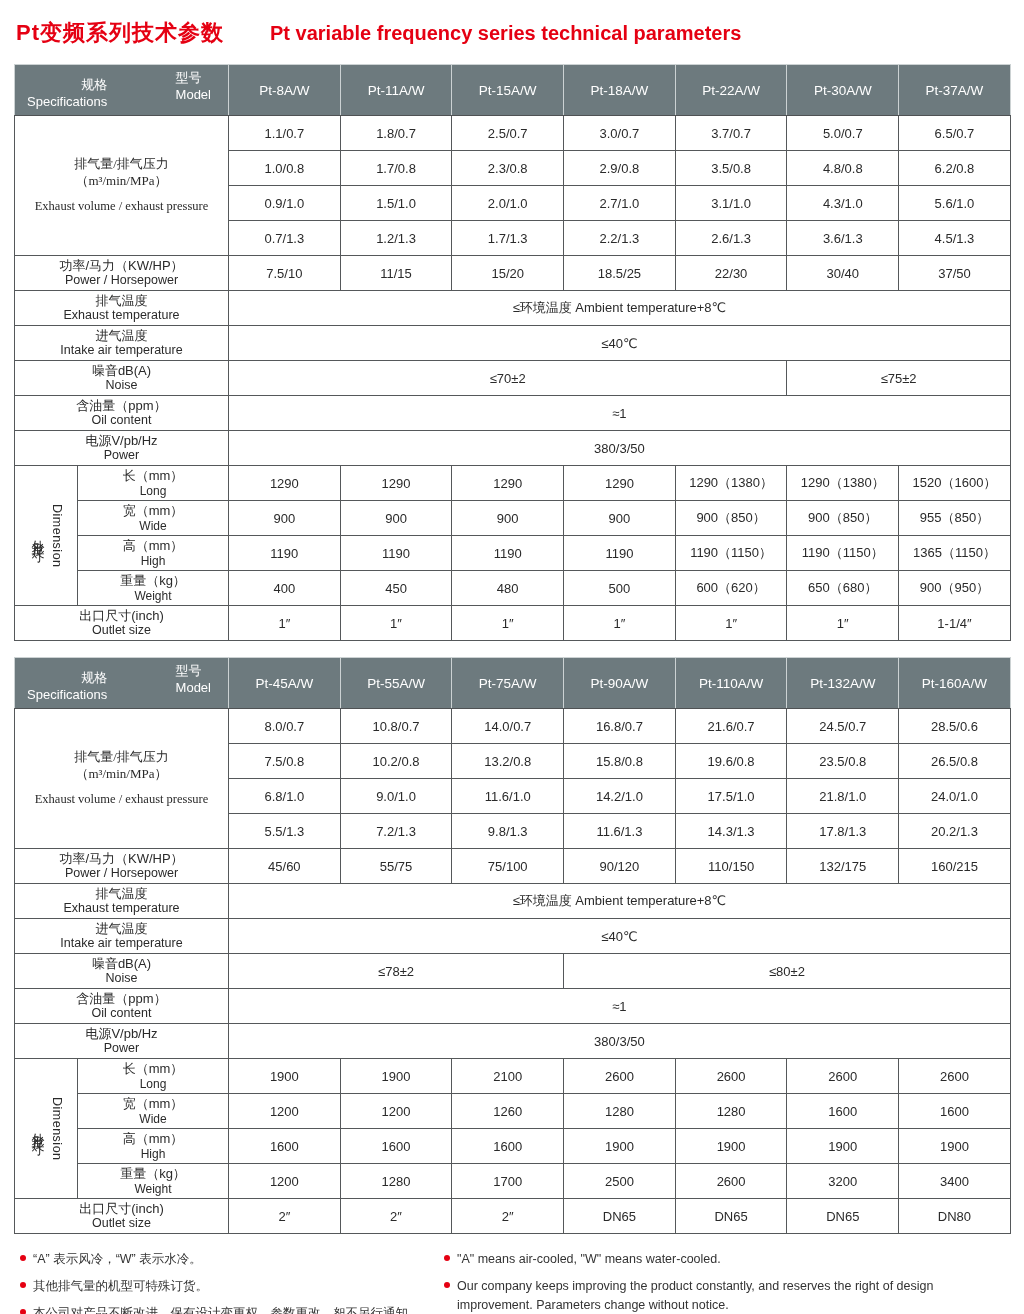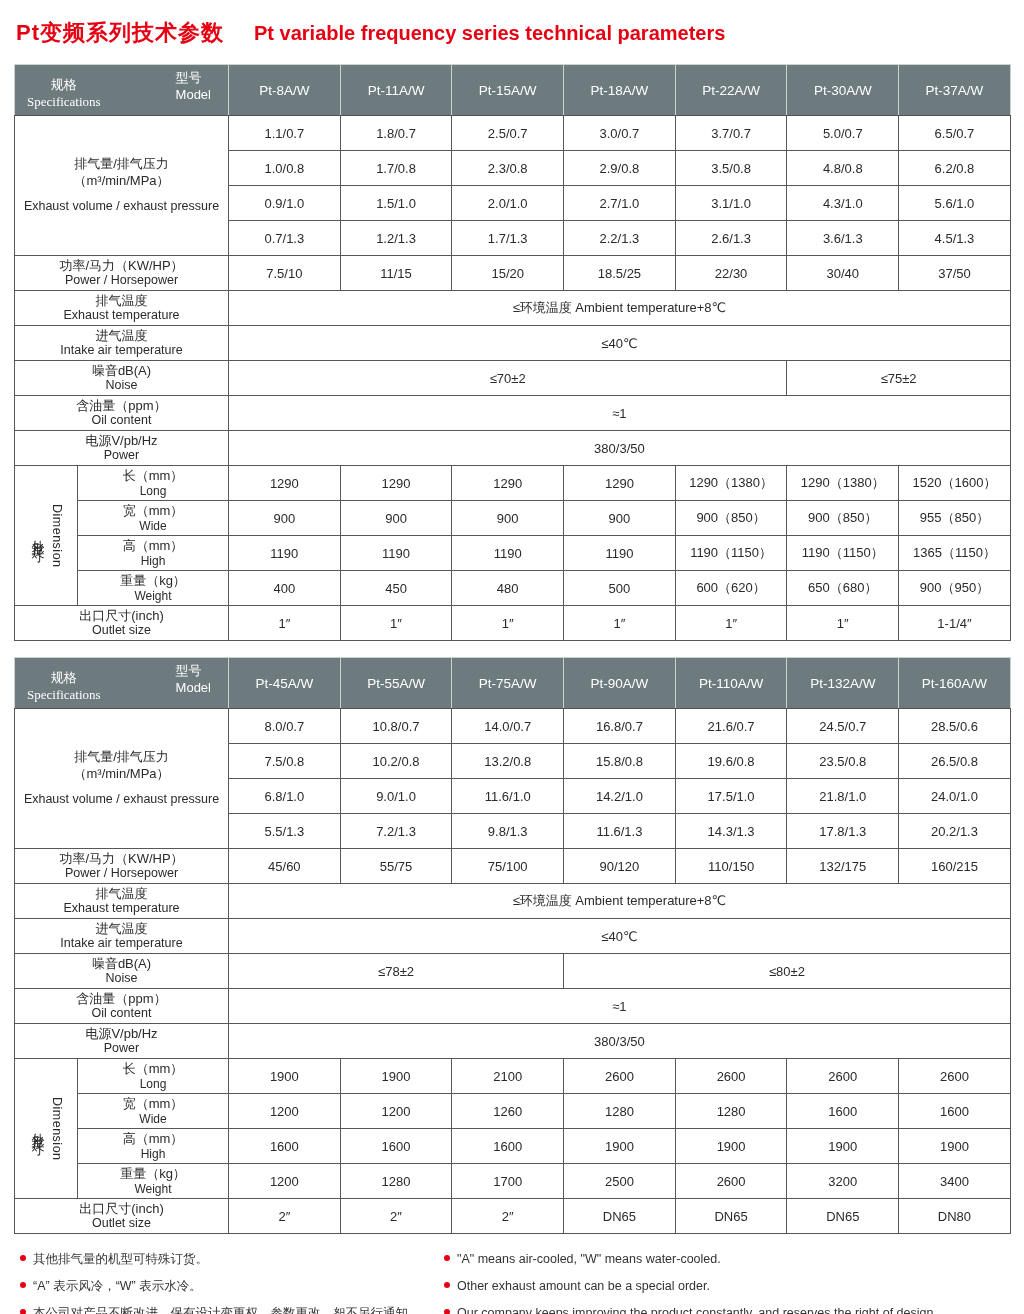--- a/index.html
+++ b/index.html
@@ -3,21 +3,21 @@
 <meta charset="utf-8">
 <style>
   html,body{margin:0;padding:0;background:#fff;}
   body{
     width:1024px;height:1314px;box-sizing:border-box;
     padding:14px 14px 0 14px;
     font-family:"Liberation Sans","DejaVu Sans",sans-serif;
     color:#2a2a2a;
   }
   
-  .title-row{display:flex;align-items:baseline;gap:30px;margin:4px 0 16px 2px;}
+  .title-row{display:flex;align-items:baseline;gap:46px;margin:4px 0 16px 2px;}
   .title-zh{font-size:22px;font-weight:bold;color:#e50012;letter-spacing:1px;}
   .title-en{font-size:20px;font-weight:bold;color:#e50012;}
   
   table.spec{border-collapse:collapse;table-layout:fixed;width:996px;margin-bottom:16px;}
   table.spec col.c-vert{width:63px;}
   table.spec col.c-sub{width:151px;}
   table.spec col.c-data{width:111.7px;}
   table.spec th{
     background:#6d7a7e;color:#fff;font-weight:normal;font-size:13.5px;
     border:1px solid #ccd2d3;border-bottom:1px solid #4f5254;
@@ -25,38 +25,38 @@
   }
   table.spec td{
     border:1px solid #55585a;font-size:13px;text-align:center;
     height:34px;padding:0 2px;background:#fff;color:#2a2a2a;
   }
   td.label{
     text-align:left;padding:3px 4px 3px 42px;line-height:1.18;
   }
   td.label .zh{display:block;font-size:13px;}
   td.label .en{display:block;font-size:12.5px;}
-  td.label-center{text-align:center;padding:3px 2px;line-height:1.25;}
+  td.label-center{text-align:center;padding:3px 2px;line-height:1.25;font-family:Liberation Serif, serif;}
   td.label-center .zh,td.label-center .unit{display:block;font-size:13px;}
   td.label-center .en{display:block;font-size:12.5px;margin-top:10px;}
   td.sublabel{
     text-align:left;padding:3px 2px 3px 38px;line-height:1.18;
   }
   td.sublabel .zh{display:block;font-size:13px;}
   td.sublabel .en{display:block;font-size:12px;}
   
   th.corner{
     position:relative;
     background-color:#6d7a7e;
     background-image:linear-gradient(to bottom right,
       transparent calc(50% - 1px), #dfe3e4 calc(50% - 1px),
       #dfe3e4 calc(50% + 1px), transparent calc(50% + 1px));
   }
   .corner-model{position:absolute;top:5px;right:17px;font-size:13px;line-height:1.3;text-align:left;}
-  .corner-spec{position:absolute;bottom:4px;left:12px;font-size:13px;line-height:1.3;text-align:center;font-family:Liberation Serif, serif;}
+  .corner-spec{position:absolute;bottom:4px;left:12px;font-size:13px;line-height:1.3;text-align:right;}
   .corner-model span,.corner-spec span{display:block;}
   
   td.vert-cell{padding:0;}
   .vert-wrap{display:flex;justify-content:center;align-items:center;gap:3px;height:100%;}
   .vert-zh{writing-mode:vertical-rl;text-orientation:upright;font-size:13px;letter-spacing:3px;}
   .vert-en{writing-mode:vertical-rl;font-size:12.5px;letter-spacing:0.5px;}
   
   .notes{display:flex;margin-top:14px;padding-left:6px;}
   .notes-col{display:flex;flex-direction:column;gap:8px;}
   .notes-col.left{flex:0 0 424px;}
@@ -463,22 +463,21 @@
           <td>DN65</td>
           <td>DN65</td>
           <td>DN80</td>
         </tr>
       </tbody>
     </table>
   </div>
 
 <div class="notes">
   <div class="notes-col left" id="notes-zh">
+      <div class="note"><span class="bullet"></span><span class="note-text">“A” 表示风冷，“W” 表示水冷。</span></div>
       <div class="note"><span class="bullet"></span><span class="note-text">其他排气量的机型可特殊订货。</span></div>
-      <div class="note"><span class="bullet"></span><span class="note-text">“A” 表示风冷，“W” 表示水冷。</span></div>
       <div class="note"><span class="bullet"></span><span class="note-text">本公司对产品不断改进，保有设计变更权。参数更改，恕不另行通知。</span></div>
     </div>
   <div class="notes-col right" id="notes-en">
       <div class="note"><span class="bullet"></span><span class="note-text">"A" means air-cooled, "W" means water-cooled.</span></div>
-      <div class="note"><span class="bullet"></span><span class="note-text">Other exhaust amount can be a special order.</span></div>
       <div class="note"><span class="bullet"></span><span class="note-text">Our company keeps improving the product constantly, and reserves the right of design improvement. Parameters change without notice.</span></div>
     </div>
 </div>
 
 </body></html>

